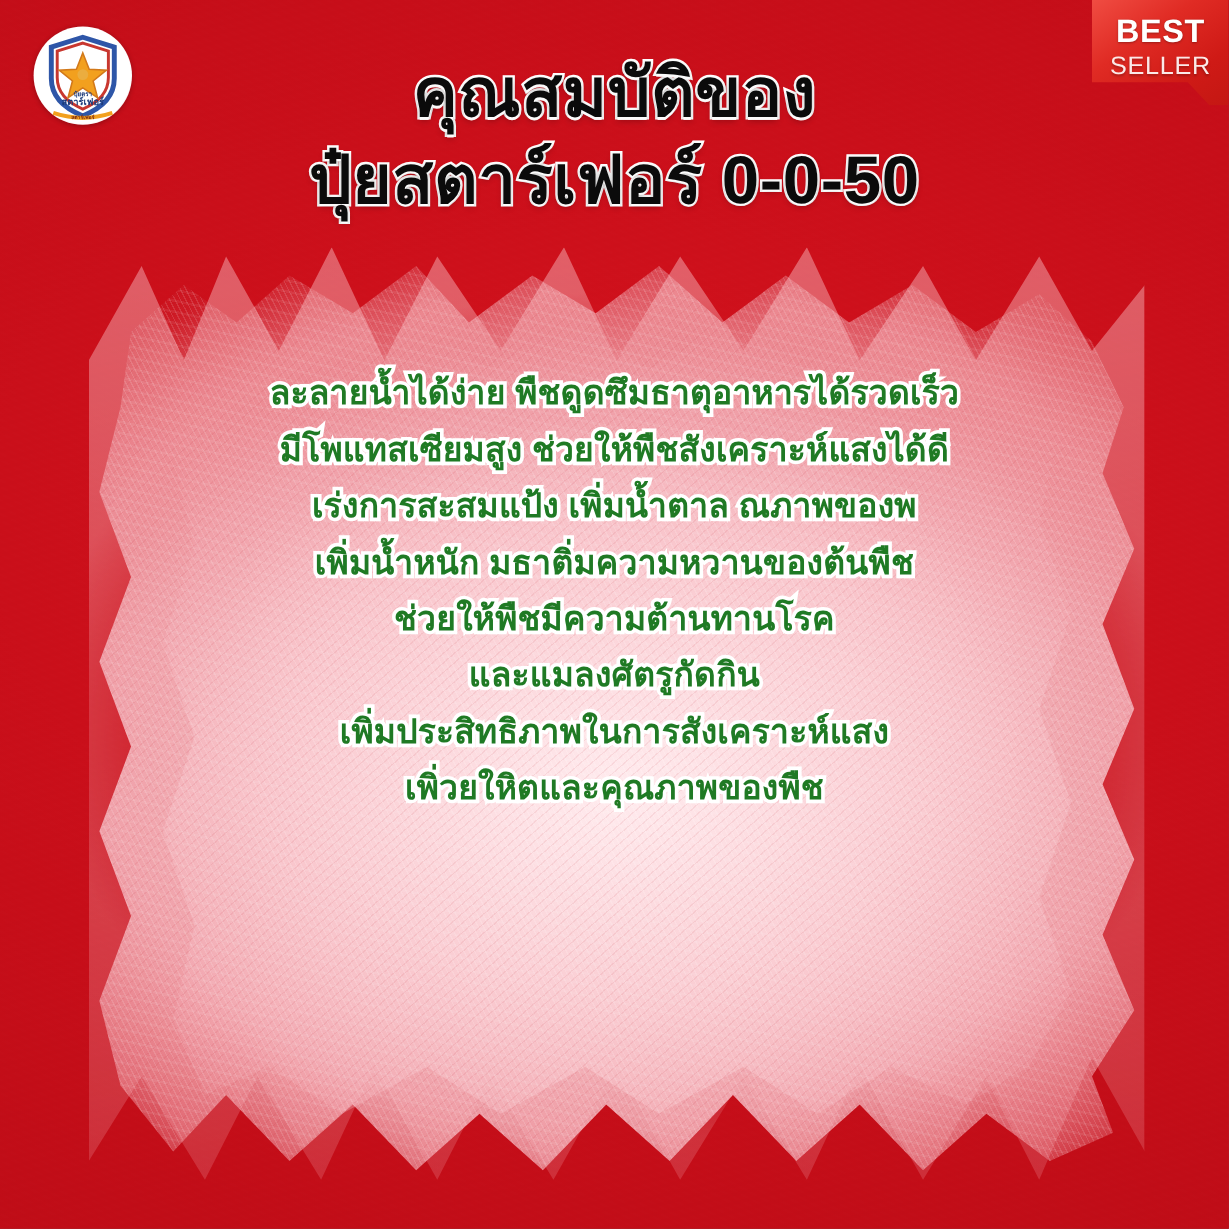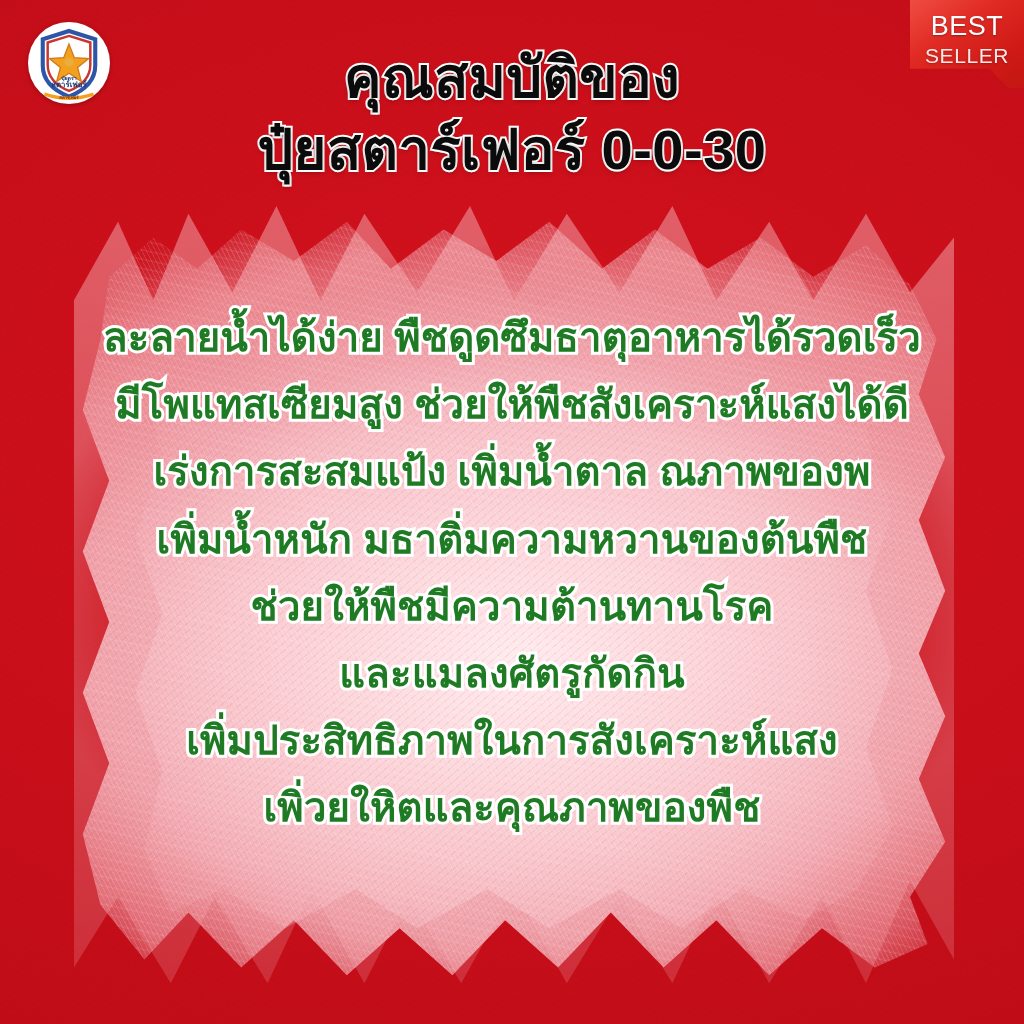--- a/index.html
+++ b/index.html
@@ -170,21 +170,21 @@
     display: flex;
     flex-direction: column;
     align-items: center;
     justify-content: flex-start;
     padding-top: 13px;
     box-shadow: -2px 2px 6px rgba(0,0,0,.22);
   }
   .best-seller .bs-top {
     color: #ffffff;
     font-size: 27px;
-    font-weight: 400;
+    font-weight: 700;
     letter-spacing: .5px;
     line-height: 1;
     text-shadow: 0 1px 2px rgba(0,0,0,.3);
   }
   .best-seller .bs-bottom {
     color: #fbe9e8;
     font-size: 21px;
     font-weight: 400;
     letter-spacing: .6px;
     line-height: 1;
@@ -220,21 +220,21 @@
     position: absolute;
     left: 60px;
     right: 60px;
     top: 304px;
     text-align: center;
     z-index: 6;
   }
   .benefits .bn-line {
     display: block;
     color: #1f7a24;
-    font-size: 40px;
+    font-size: 28px;
     font-weight: 700;
     line-height: 1.68;
     letter-spacing: .2px;
     -webkit-text-stroke: 6px #ffffff;
     paint-order: stroke fill;
   }
 
   .sr-only {
     position: absolute;
     width: 1px; height: 1px;
@@ -274,21 +274,21 @@
     <span class="sr-only">สตาร์เฟอร์</span>
   </div>
 
   <div class="best-seller">
     <span class="bs-top">BEST</span>
     <span class="bs-bottom">SELLER</span>
   </div>
 
   <div class="headline">
     <span class="hl-line">คุณสมบัติของ</span>
-    <span class="hl-line">ปุ๋ยสตาร์เฟอร์ 0-0-30</span>
+    <span class="hl-line">ปุ๋ยสตาร์เฟอร์ 0-0-50</span>
   </div>
 
   <div class="benefits">
     <span class="bn-line">ละลายน้ำได้ง่าย พืชดูดซึมธาตุอาหารได้รวดเร็ว</span>
     <span class="bn-line">มีโพแทสเซียมสูง ช่วยให้พืชสังเคราะห์แสงได้ดี</span>
     <span class="bn-line">เร่งการสะสมแป้ง เพิ่มน้ำตาล ณภาพของพ</span>
     <span class="bn-line">เพิ่มน้ำหนัก มธาติ่มความหวานของต้นพืช</span>
     <span class="bn-line">ช่วยให้พืชมีความต้านทานโรค</span>
     <span class="bn-line">และแมลงศัตรูกัดกิน</span>
     <span class="bn-line">เพิ่มประสิทธิภาพในการสังเคราะห์แสง</span>

